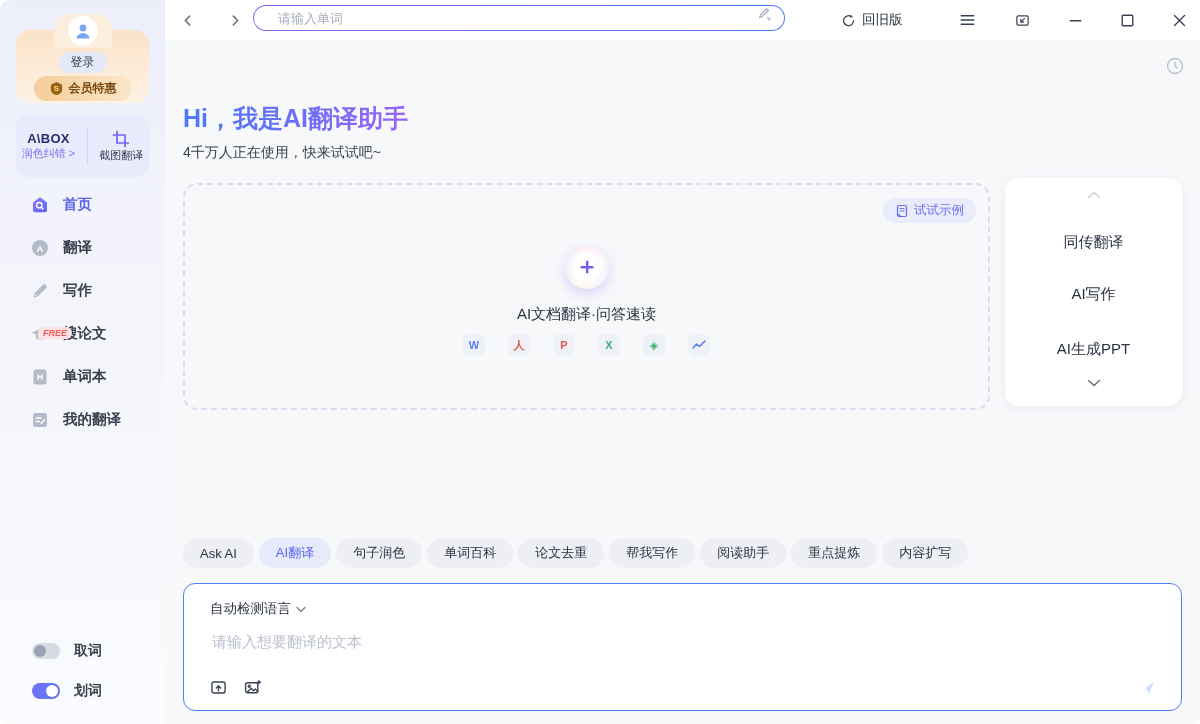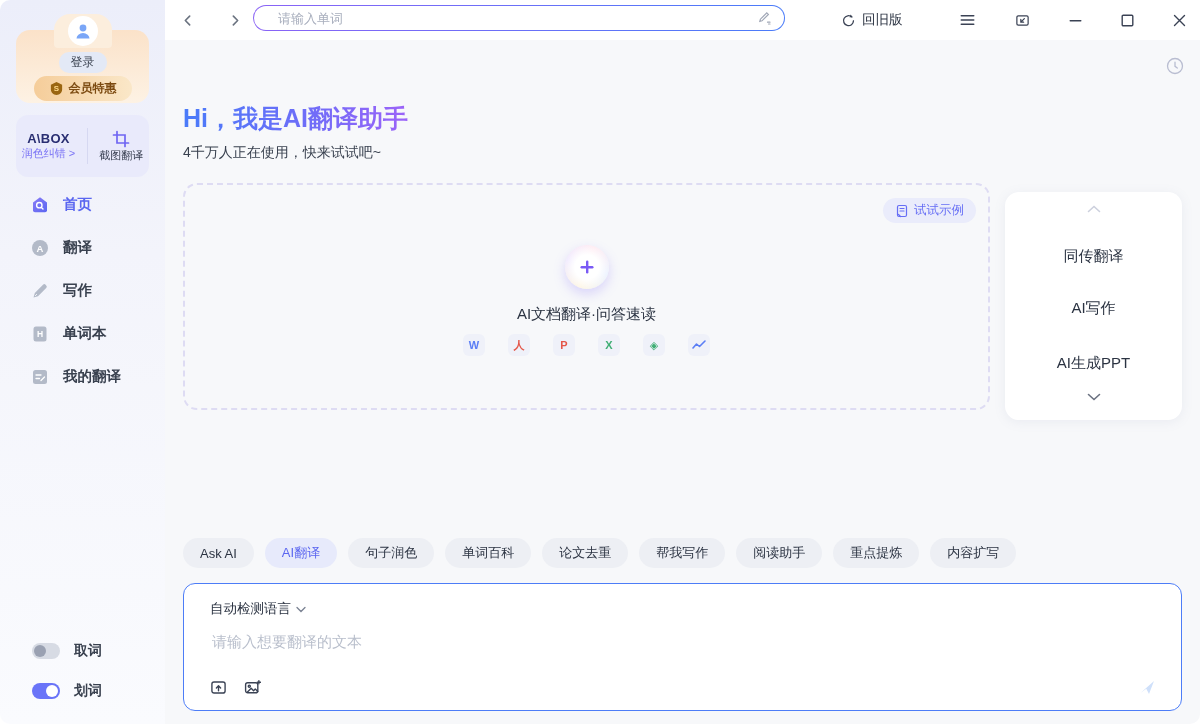--- a/index.html
+++ b/index.html
@@ -40,21 +40,21 @@
   .switch.off .knob{position:absolute;left:2px;top:2px;width:12px;height:12px;border-radius:50%;background:#9aa1b2;}
   .switch.on{background:#6a74f8;}
   .switch.on .knob{position:absolute;right:2px;top:2px;width:12px;height:12px;border-radius:50%;background:#fff;}
 
   
   .topbar{position:absolute;left:165px;top:0;right:0;height:40px;background:#fff;}
   .tb-btn{position:absolute;top:8px;width:24px;height:24px;display:flex;align-items:center;justify-content:center;cursor:pointer;}
   .search-pill{position:absolute;left:88px;top:5px;width:532px;height:26px;border-radius:15px;
     border:1.5px solid transparent;
     background:linear-gradient(#fff,#fff) padding-box,linear-gradient(90deg,#8a63f6,#4a7cf9) border-box;
-    display:flex;align-items:center;padding:0 12px 0 22px;}
+    display:flex;padding:0 12px 0 22px;}
   .search-pill input{flex:1;border:none;outline:none;background:transparent;font-size:13px;color:#2b3342;
     font-family:inherit;}
   .search-pill input::placeholder{color:#a8aebd;}
   .old-version{position:absolute;left:676px;top:8px;height:24px;display:flex;align-items:center;gap:6px;cursor:pointer;
     font-size:13.5px;color:#2b3342;}
 
   
   .main{position:absolute;left:165px;top:40px;right:0;bottom:0;background:#f7f8fa;}
   .history-btn{position:absolute;left:1000px;top:16px;width:20px;height:20px;cursor:pointer;}
   .hero-title{position:absolute;left:18px;top:62px;font-size:25px;font-weight:700;
@@ -67,27 +67,27 @@
   .plus-circle{position:absolute;left:50%;top:60px;transform:translateX(-50%);width:44px;height:44px;border-radius:50%;
     background:radial-gradient(closest-side,#ffffff 55%,rgba(255,255,255,.25)),
       conic-gradient(from 20deg,#ffe6ee,#e6efff,#fdf3dd,#ece4ff,#ffe6ee);
     box-shadow:0 5px 12px rgba(140,120,250,.28);display:flex;align-items:center;justify-content:center;cursor:pointer;}
   .drop-caption{position:absolute;left:0;right:0;top:120px;text-align:center;font-size:15px;font-weight:500;color:#2b3342;}
   .file-icons{position:absolute;left:0;right:0;top:149px;display:flex;justify-content:center;gap:23px;}
   .file-chip{width:22px;height:22px;border-radius:6px;background:#eff1f9;display:flex;align-items:center;justify-content:center;
     font-size:11px;font-weight:700;}
   .fc-blue{color:#5b7ef5;} .fc-red{color:#e4574a;} .fc-green{color:#3fae74;}
 
-  .right-card{position:absolute;left:840px;top:152px;width:177px;height:228px;background:#fff;border-radius:14px;
+  .right-card{position:absolute;left:840px;top:138px;width:177px;height:228px;background:#fff;border-radius:14px;
     box-shadow:0 2px 12px rgba(120,130,170,.10);}
   .rc-chev{position:absolute;left:50%;transform:translateX(-50%);width:20px;height:14px;display:flex;align-items:center;
     justify-content:center;cursor:pointer;}
   .rc-item{position:absolute;left:0;right:0;text-align:center;font-size:15px;font-weight:500;color:#2b3342;cursor:pointer;}
 
-  .tabs{position:absolute;left:18px;top:498px;display:flex;gap:11px;}
+  .tabs{position:absolute;left:18px;top:498px;display:flex;gap:5px;}
   .tab{height:30px;border-radius:15px;background:#edeff4;display:flex;align-items:center;padding:0 17px;
     font-size:13px;color:#2b3342;cursor:pointer;white-space:nowrap;}
   .tab.active{background:#e7eafb;color:#5b66f0;}
 
   .composer{position:absolute;left:18px;top:543px;width:999px;height:128px;background:#fff;
     border:1.5px solid #4d7df7;border-radius:12px;}
   .lang-select{position:absolute;left:26px;top:16px;display:flex;align-items:center;gap:5px;
     font-size:13.5px;font-weight:500;color:#2b3342;cursor:pointer;}
   .composer-input{position:absolute;left:26px;top:48px;width:920px;border:none;outline:none;font-size:15px;
     color:#2b3342;background:transparent;font-family:inherit;}
@@ -160,20 +160,28 @@
         <span>翻译</span>
       </div>
       <div class="nav-item">
         <svg width="20" height="20" viewBox="0 0 20 20">
           <path d="M3.5 16.5 l1.3-4.5 L13 3.8 a1.8 1.8 0 0 1 2.6 0 l.6.6 a1.8 1.8 0 0 1 0 2.6 L8 15.2 Z" fill="#b3bac8"></path>
           <line x1="5.2" y1="14.8" x2="6.8" y2="13.2" stroke="#fff" stroke-width="1"></line>
         </svg>
         <span>写作</span>
       </div>
       <div class="nav-item">
+        <span class="free-badge">FREE</span>
+        <svg width="20" height="20" viewBox="0 0 20 20">
+          <path d="M10 5 L18 8.6 L10 12.2 L2 8.6 Z" fill="#b3bac8"></path>
+          <path d="M5.8 10.8 v2.8 a4.2 1.9 0 0 0 8.4 0 v-2.8" fill="#b3bac8"></path>
+        </svg>
+        <span>搜论文</span>
+      </div>
+      <div class="nav-item">
         <svg width="20" height="20" viewBox="0 0 20 20">
           <rect x="3.5" y="2.5" width="13" height="15" rx="2.5" fill="#b3bac8"></rect>
           <text x="10" y="13.4" text-anchor="middle" font-size="8.5" font-weight="bold" fill="#fff">H</text>
         </svg>
         <span>单词本</span>
       </div>
       <div class="nav-item">
         <svg width="20" height="20" viewBox="0 0 20 20">
           <rect x="3" y="3" width="14" height="14" rx="2.5" fill="#b3bac8"></rect>
           <path d="M6 8 h5 M6 11.5 h3.5" stroke="#fff" stroke-width="1.3" stroke-linecap="round"></path>

